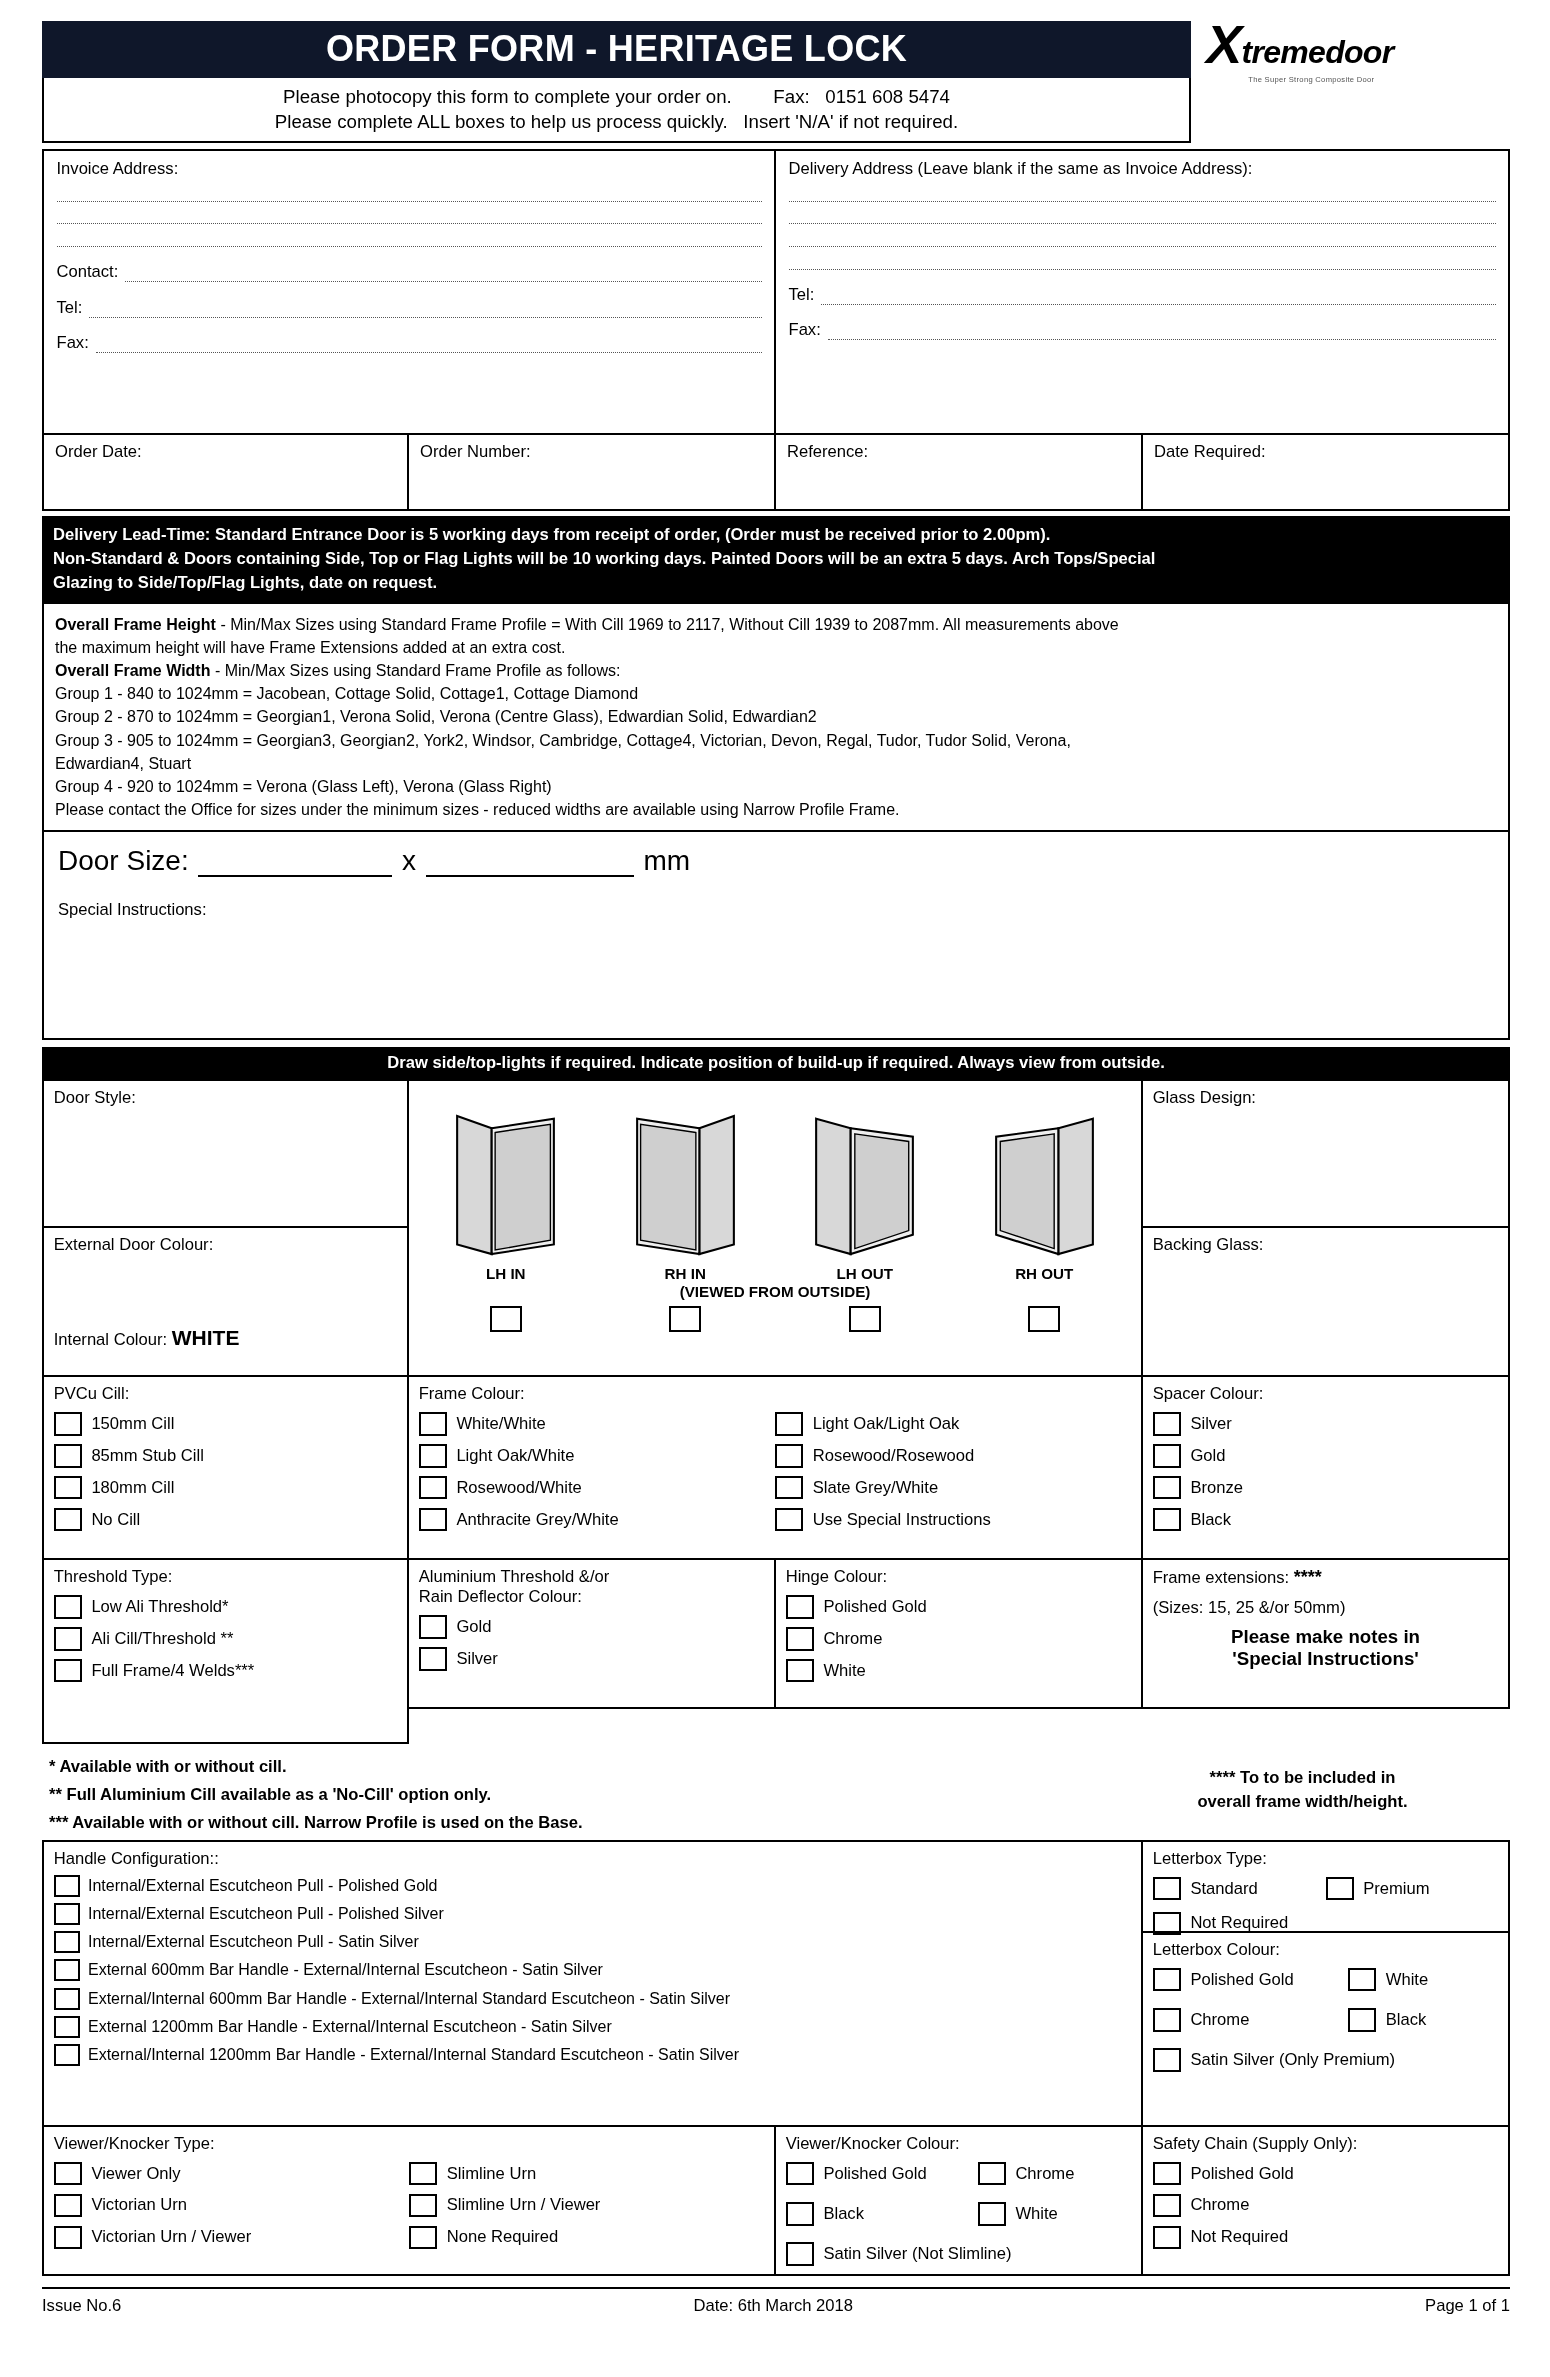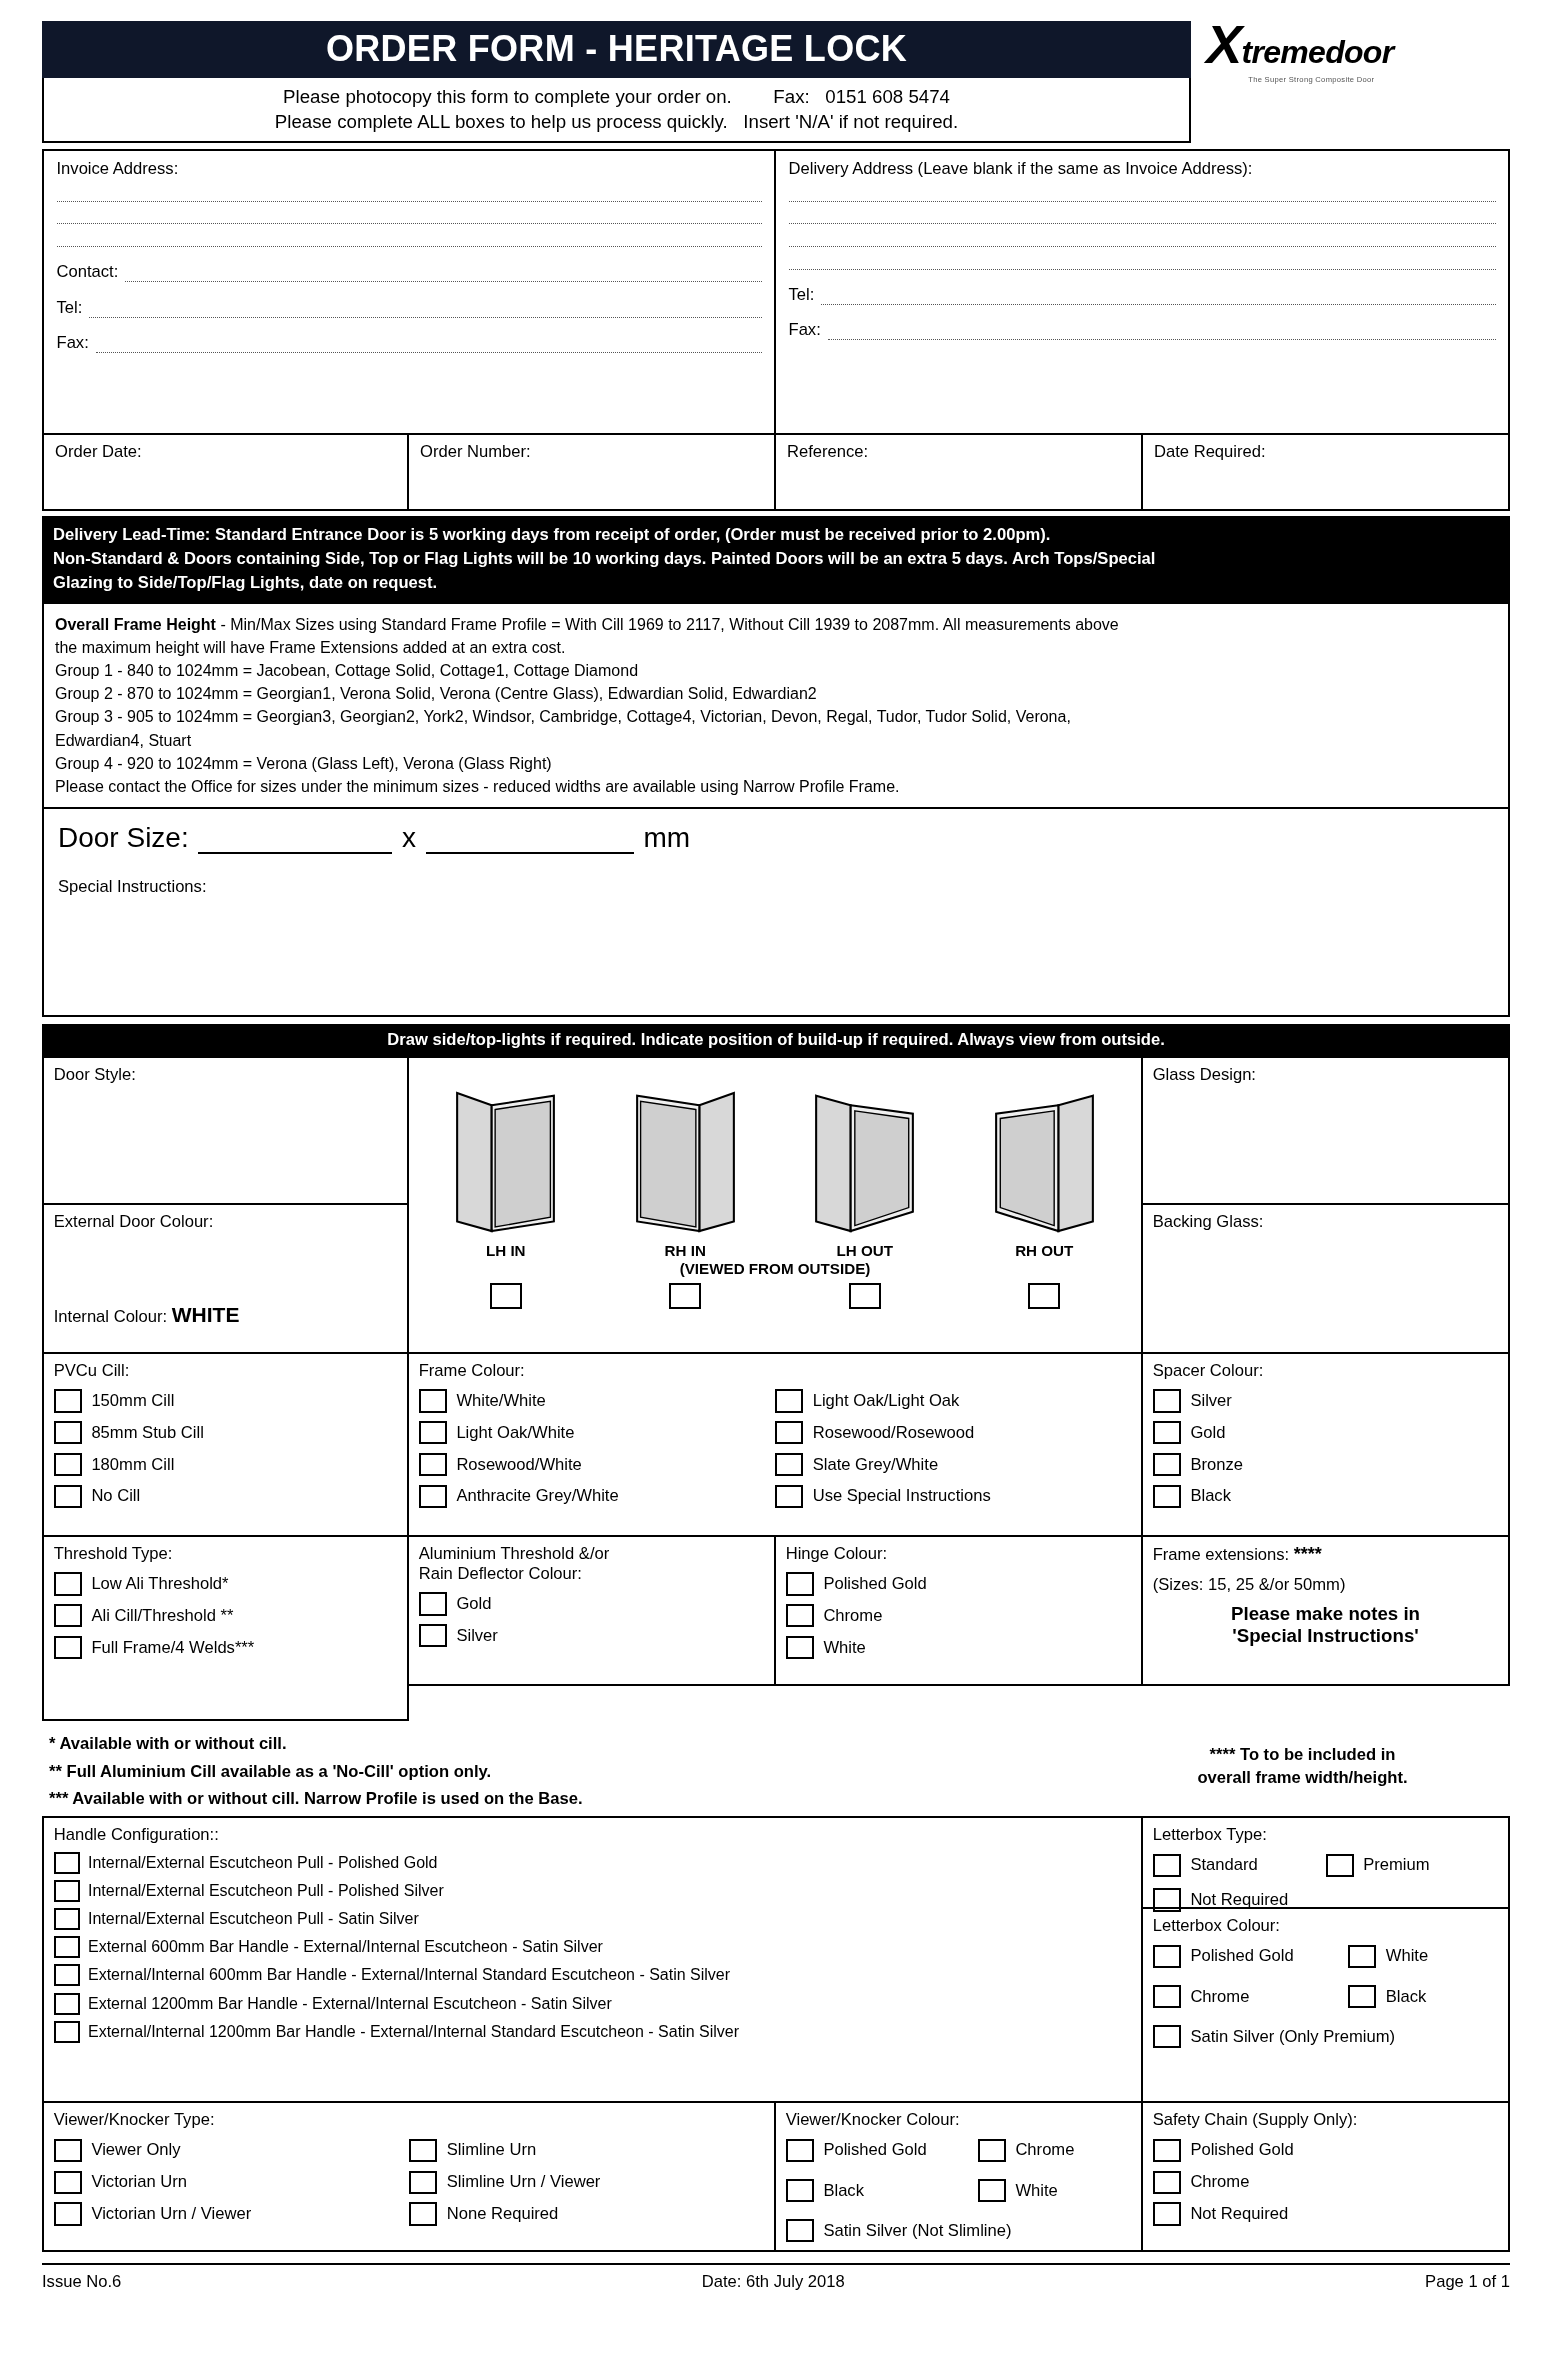--- a/index.html
+++ b/index.html
@@ -147,20 +147,23 @@
     <div>Delivery Lead-Time: Standard Entrance Door is 5 working days from receipt of order, (Order must be received prior to 2.00pm).</div>
     <div>Non-Standard &amp; Doors containing Side, Top or Flag Lights will be 10 working days.  Painted Doors will be an extra 5 days.  Arch Tops/Special</div>
     <div>Glazing to Side/Top/Flag Lights, date on request.</div>
   </div>
 
   <div class="box infobox" style="border-top:2.1px solid #000;">
     <div>
       <b>Overall Frame Height</b><span> - Min/Max Sizes using Standard Frame Profile = With Cill 1969 to 2117, Without Cill 1939 to 2087mm. All measurements above</span>
     </div>
     <div>the maximum height will have Frame Extensions added at an extra cost.</div>
+    <div>
+      <b>Overall Frame Width</b><span> - Min/Max Sizes using Standard Frame Profile as follows:</span>
+    </div>
     <div>Group 1 - 840 to 1024mm = Jacobean, Cottage Solid, Cottage1, Cottage Diamond</div>
     <div>Group 2 - 870 to 1024mm = Georgian1, Verona Solid, Verona (Centre Glass), Edwardian Solid, Edwardian2</div>
     <div>Group 3 - 905 to 1024mm = Georgian3, Georgian2, York2, Windsor, Cambridge, Cottage4, Victorian, Devon, Regal, Tudor, Tudor Solid, Verona,</div>
     <div>Edwardian4, Stuart</div>
     <div>Group 4 - 920 to 1024mm = Verona (Glass Left), Verona (Glass Right)</div>
     <div>Please contact the Office for sizes under the minimum sizes - reduced widths are available using Narrow Profile Frame.</div>
   </div>
 
   <div class="doorsize">
     <div class="ds-line">
@@ -568,19 +571,19 @@
         <div class="opt">
               <span class="cbsm"></span>
               <span>Not Required</span>
             </div>
       </div>
     </div>
   </div>
 
   <div class="footer">
     <span>Issue No.6</span>
-    <span>Date: 6th July 2018</span>
+    <span>Date: 6th March 2018</span>
     <span>Page 1 of 1</span>
   </div>
 
 </div>
 </div>
 
 
 </body></html>

